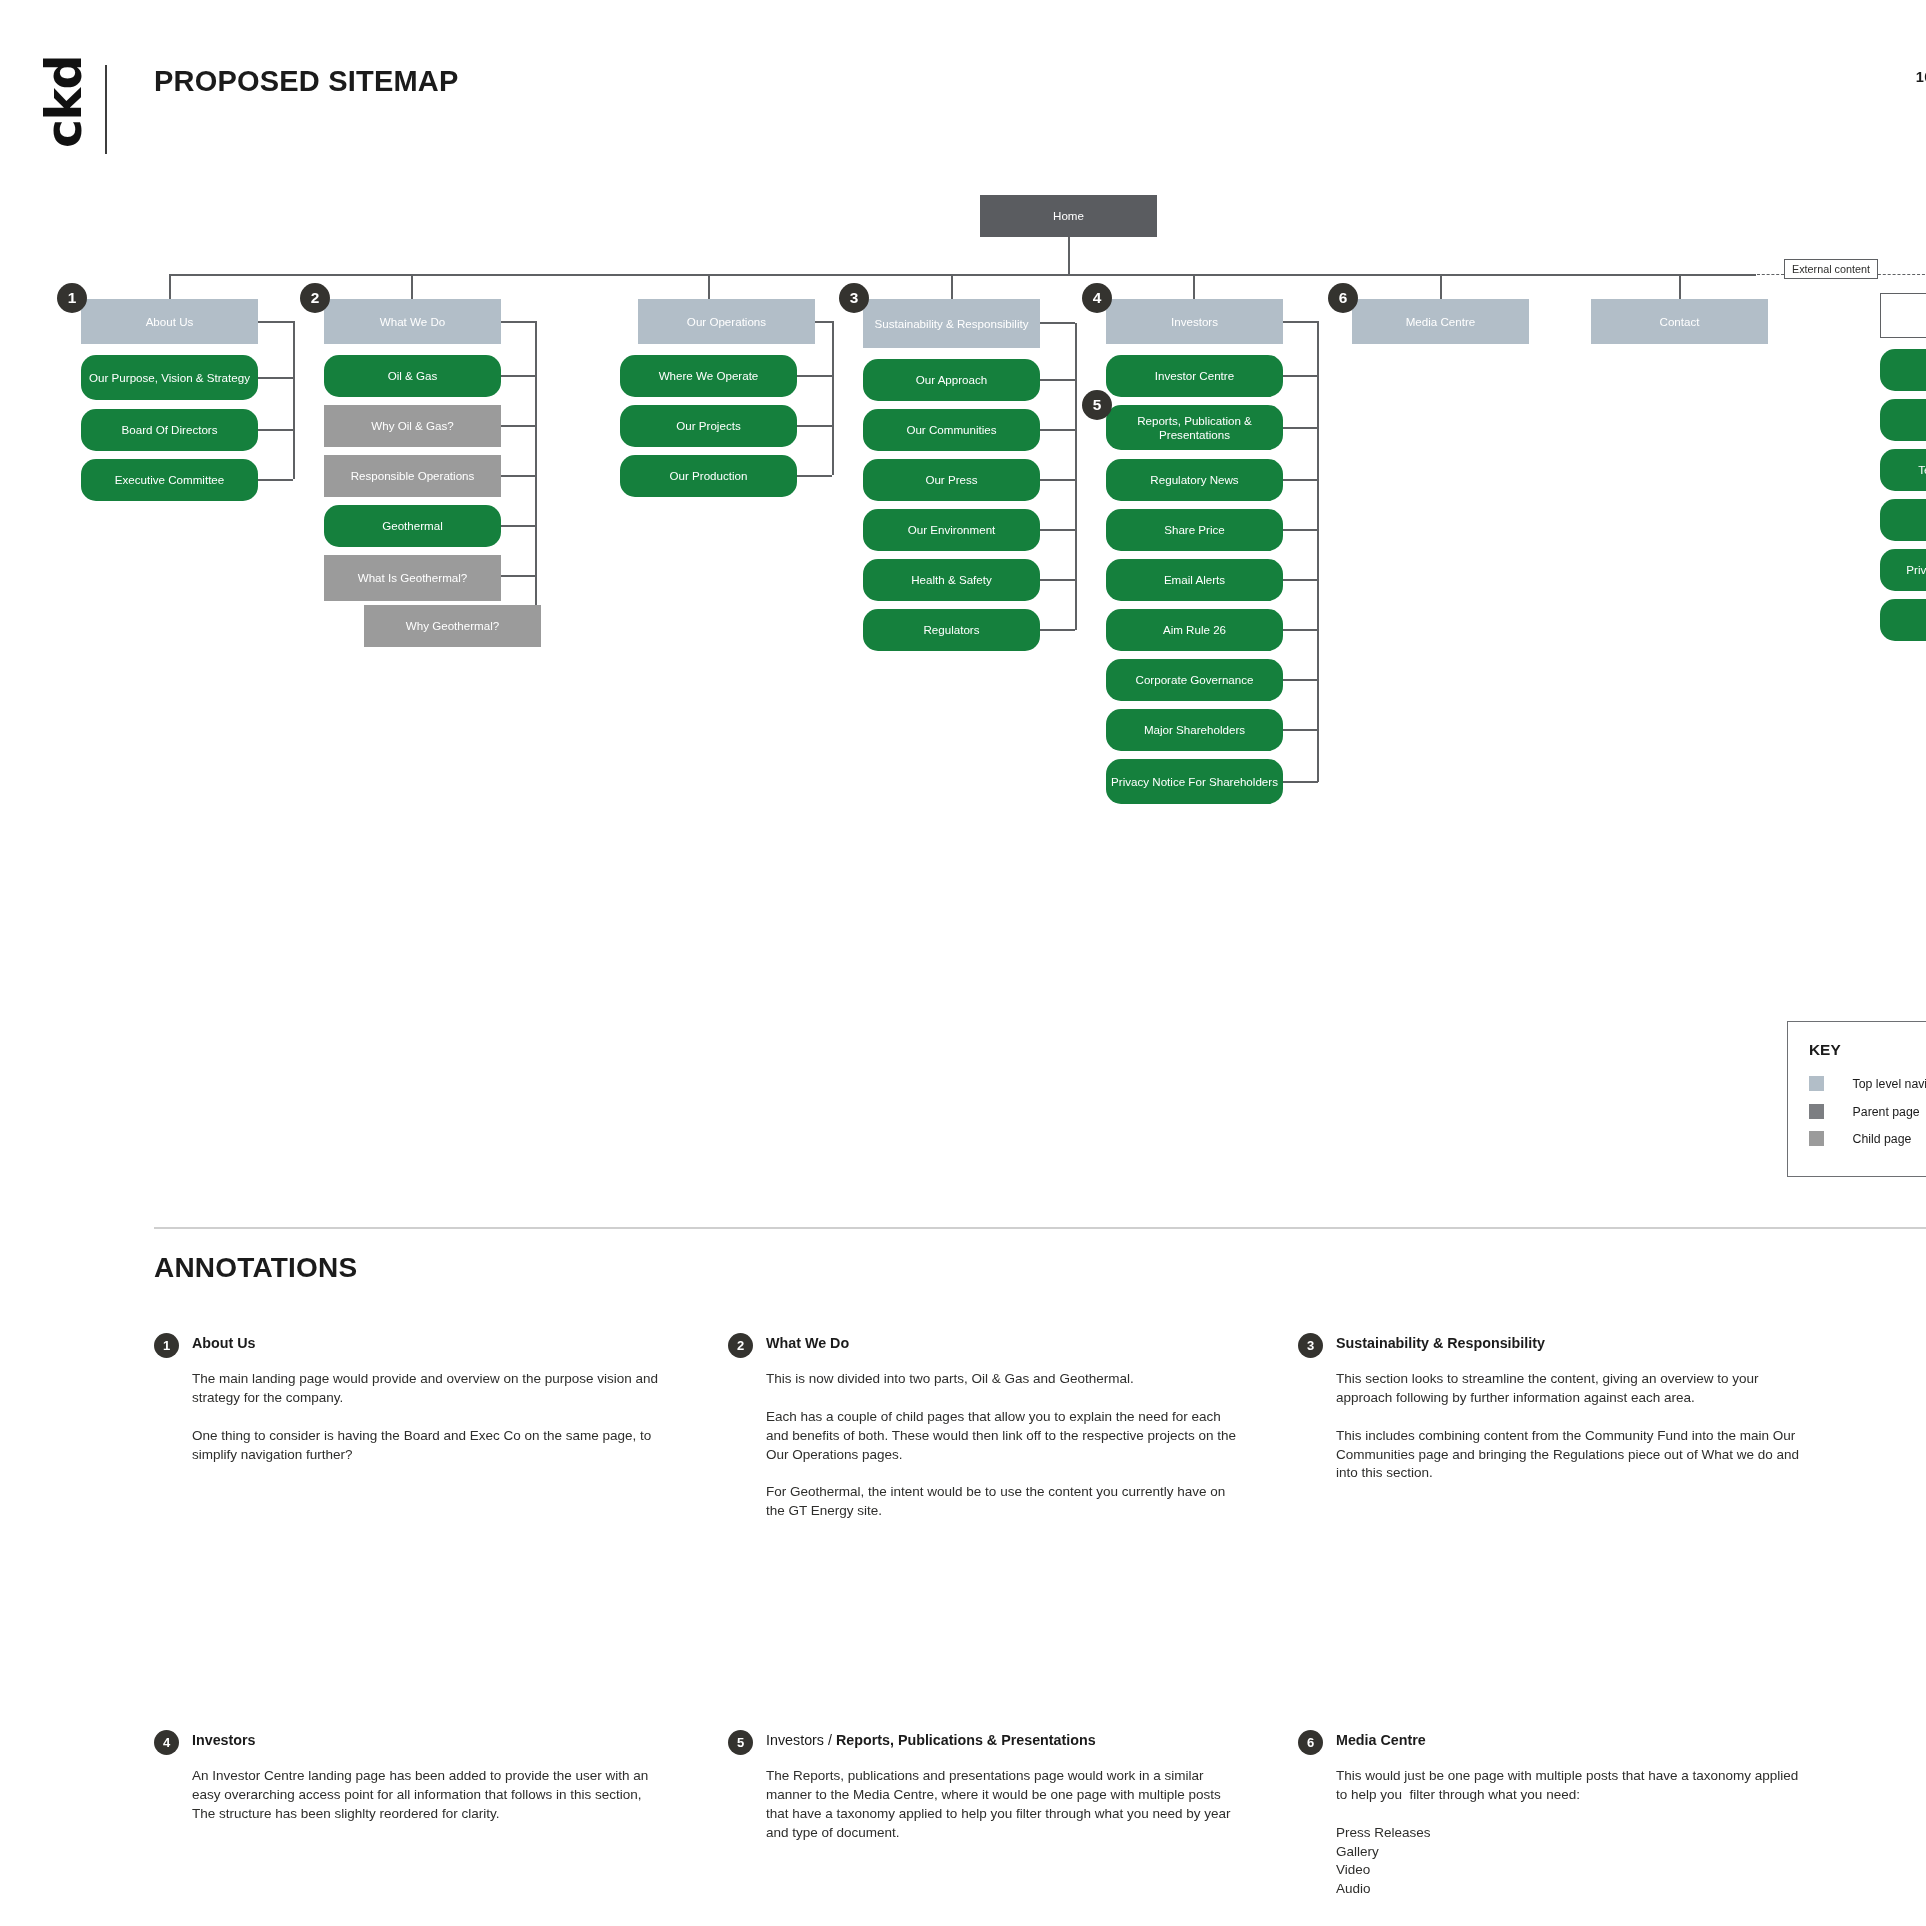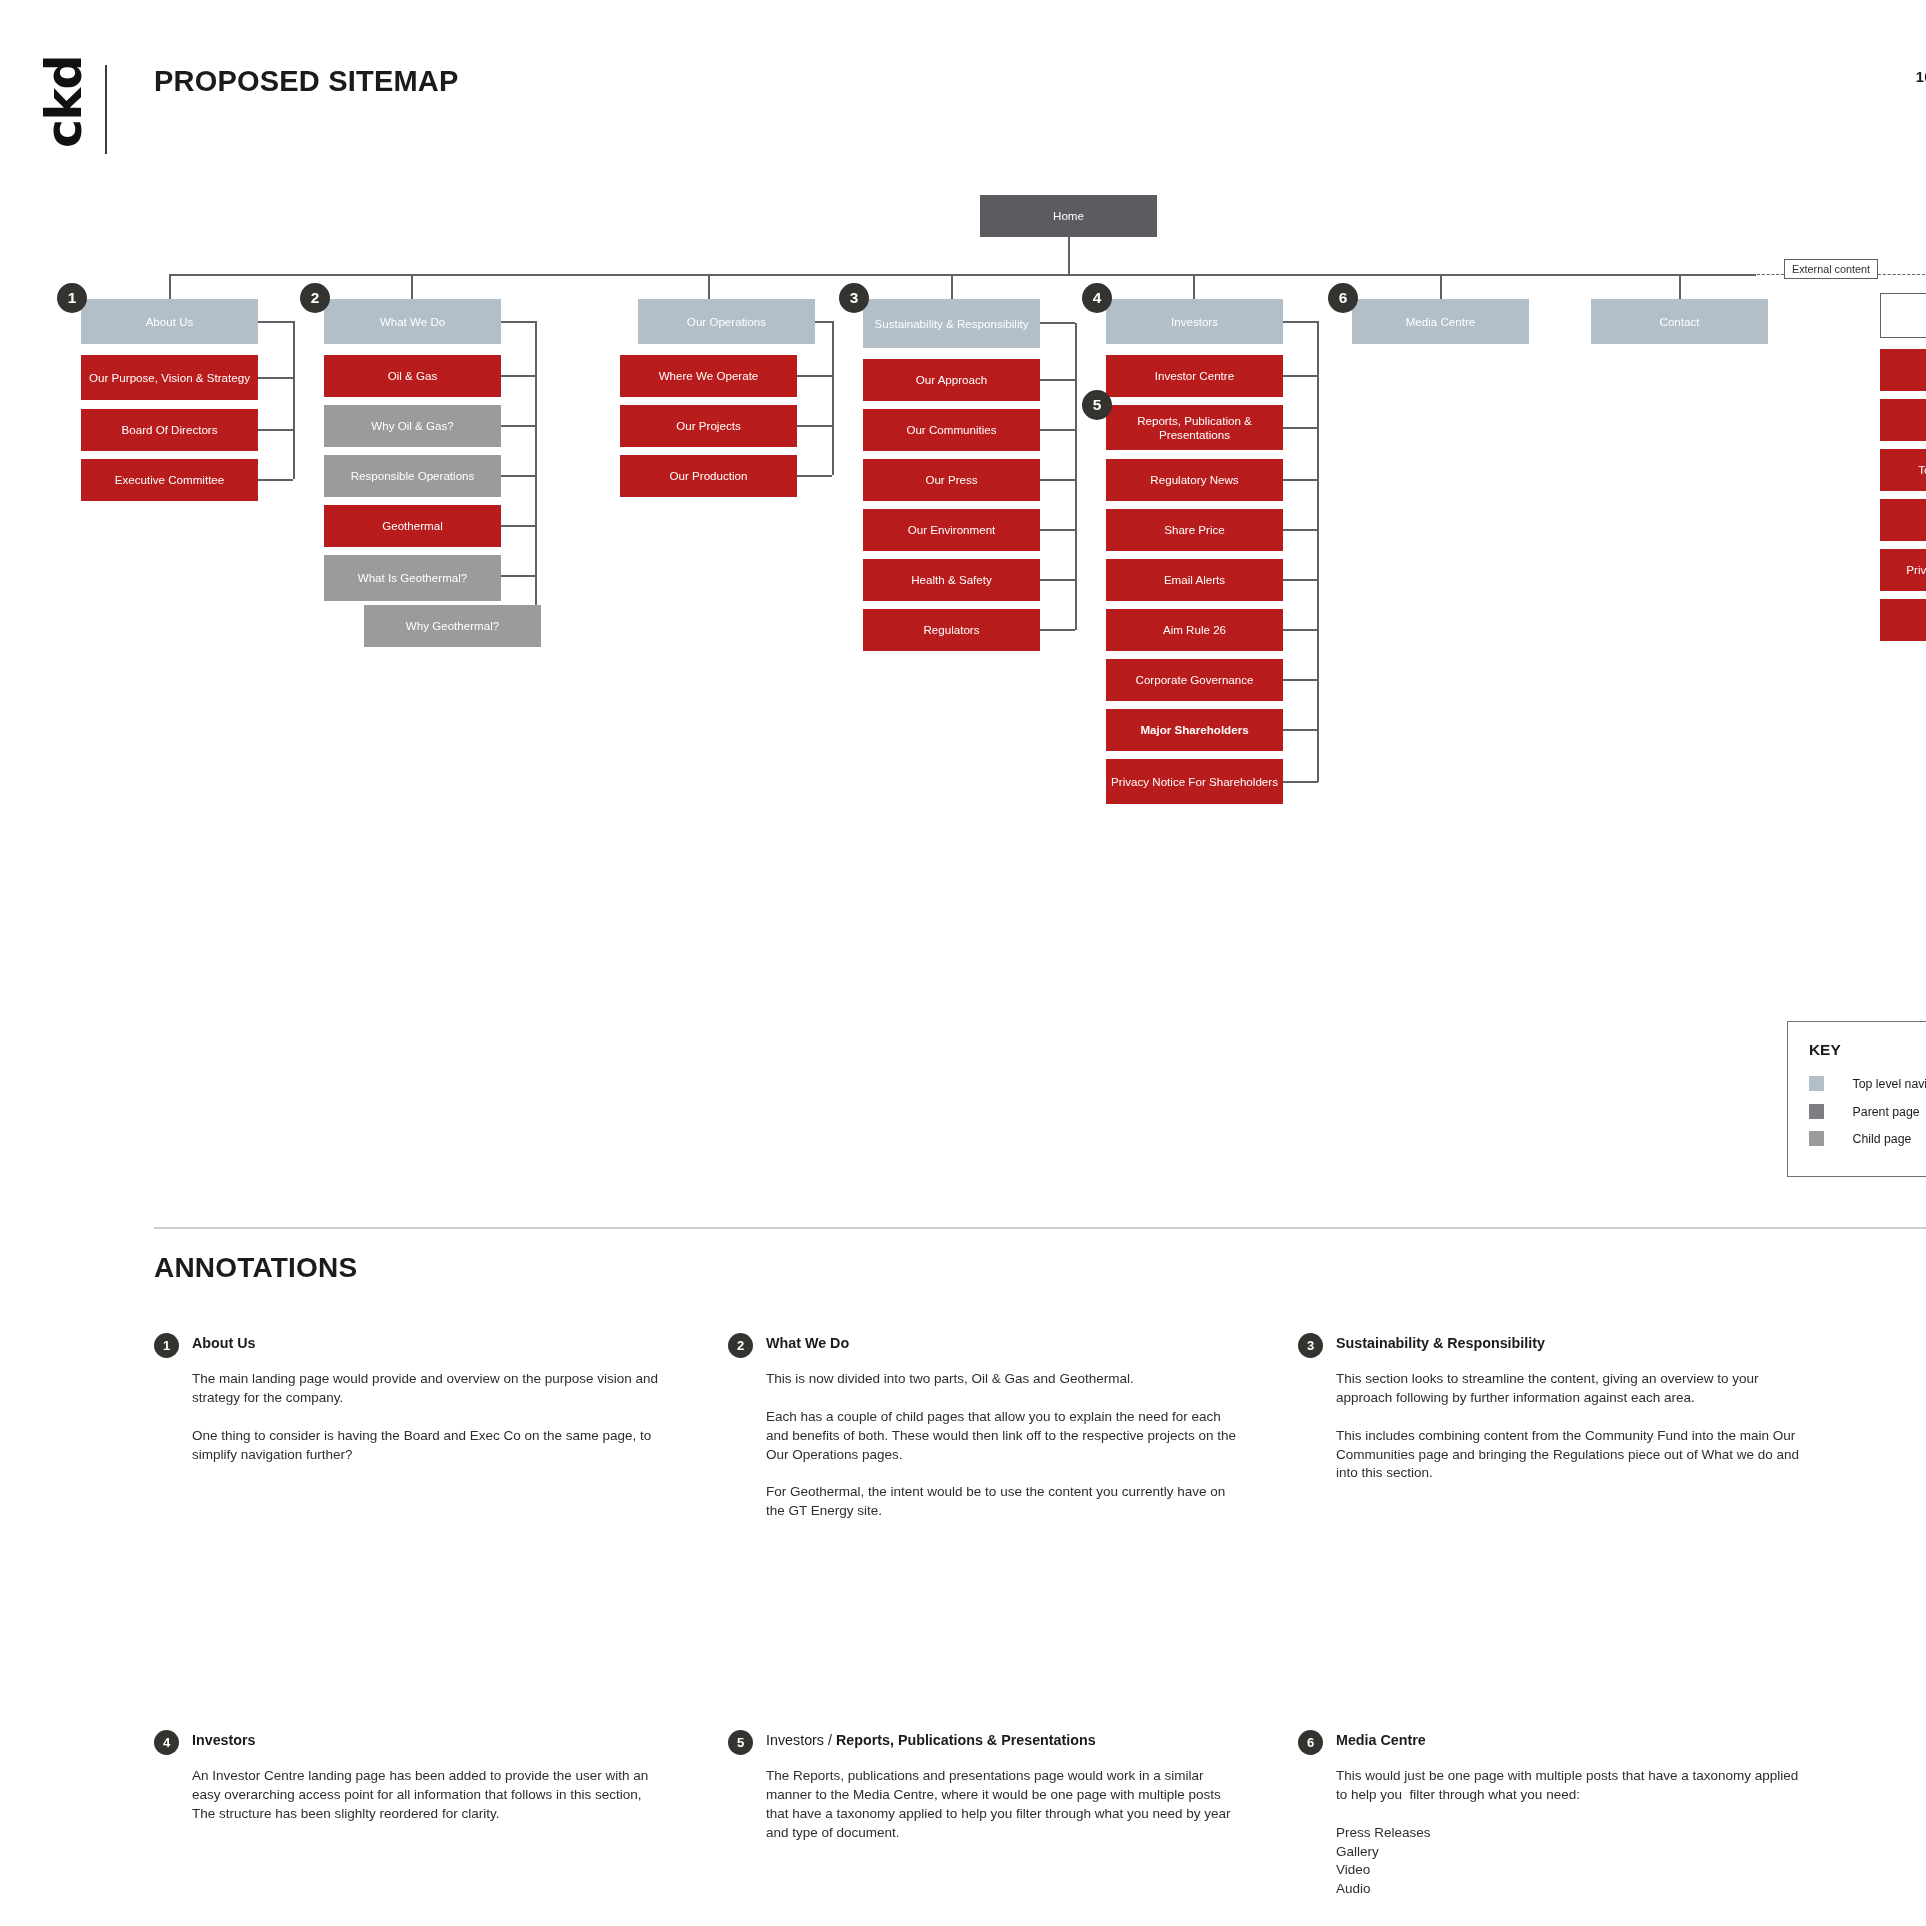--- a/index.html
+++ b/index.html
@@ -42,21 +42,21 @@
     display:flex; align-items:center; justify-content:center;
     text-align:center;
     color:#ffffff;
     font-size:11.6px;
     line-height:1.18;
     padding:1.5px 3.9px;
     z-index:3;
   }
   .node.home     { background:#5a5c60; }
   .node.toplevel { background:#b2bec8; }
-  .node.parent   { background:#b91c1c; }
+  .node.parent   { background:#15803d;border-radius:15px; }
   .node.child    { background:#9b9b9b; }
   .node.outline  { background:#ffffff; color:#3a3a3a; border:1.2px solid #5f6164; }
 
   .line { position:absolute; background:#5f6164; z-index:1; }
   .line.h { height:1.9px; }
   .line.v { width:1.9px; }
 
   .dashline { position:absolute; z-index:1; }
   .dashline.h { height:0; border-top:1.9px dashed #5f6164; }
 
@@ -243,21 +243,21 @@
     </div>
     <div class="node parent" style="left: 1106px; top: 559px; width: 177px; height: 42px;">
       <span>Email Alerts</span>
     </div>
     <div class="node parent" style="left: 1106px; top: 609px; width: 177px; height: 42px;">
       <span>Aim Rule 26</span>
     </div>
     <div class="node parent" style="left: 1106px; top: 659px; width: 177px; height: 42px;">
       <span>Corporate Governance</span>
     </div>
-    <div class="node parent" style="left: 1106px; top: 709px; width: 177px; height: 42px; font-weight: bold;">
+    <div class="node parent" style="left: 1106px; top: 709px; width: 177px; height: 42px;">
       <span>Major Shareholders</span>
     </div>
     <div class="node parent" style="left: 1106px; top: 759px; width: 177px; height: 45px;">
       <span>Privacy Notice For Shareholders</span>
     </div>
     <div class="line h" style="left: 1283px; top: 321px; width: 35px; height: 1.9px;"></div>
     <div class="line v" style="left: 1317px; top: 321px; width: 1.9px; height: 461px;"></div>
     <div class="line h" style="left: 1283px; top: 375px; width: 35px; height: 1.9px;"></div>
     <div class="line h" style="left: 1283px; top: 427px; width: 35px; height: 1.9px;"></div>
     <div class="line h" style="left: 1283px; top: 479px; width: 35px; height: 1.9px;"></div>

